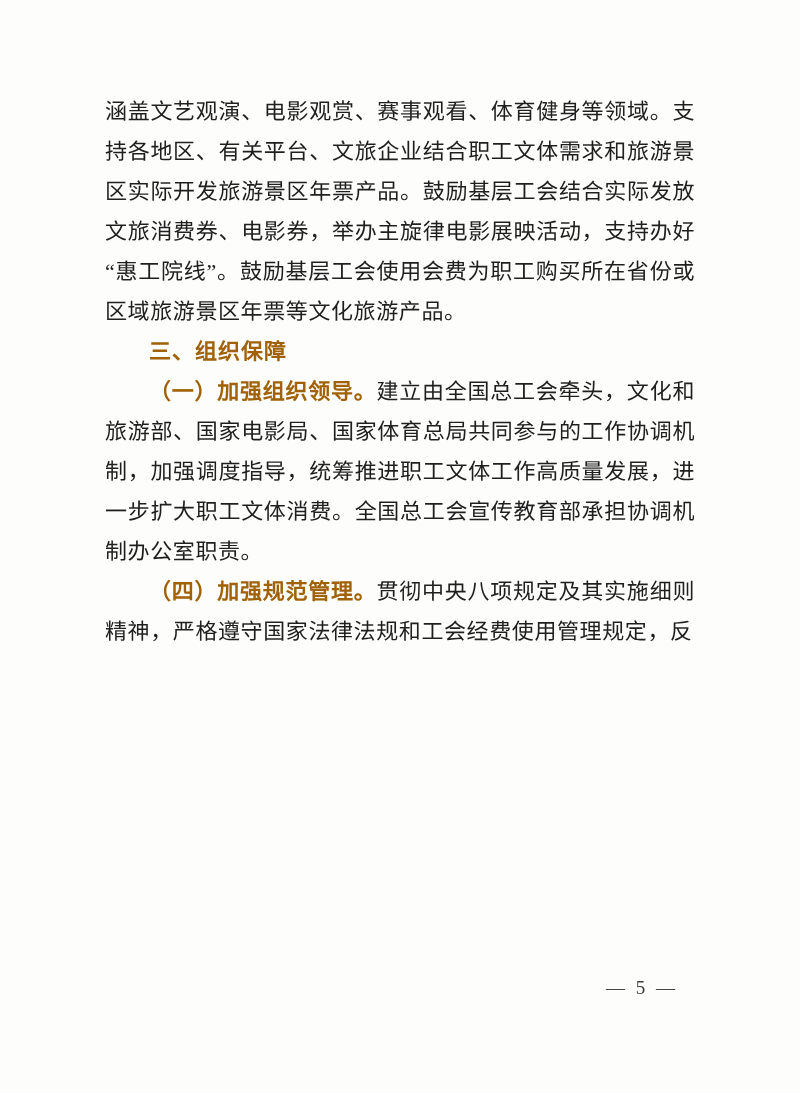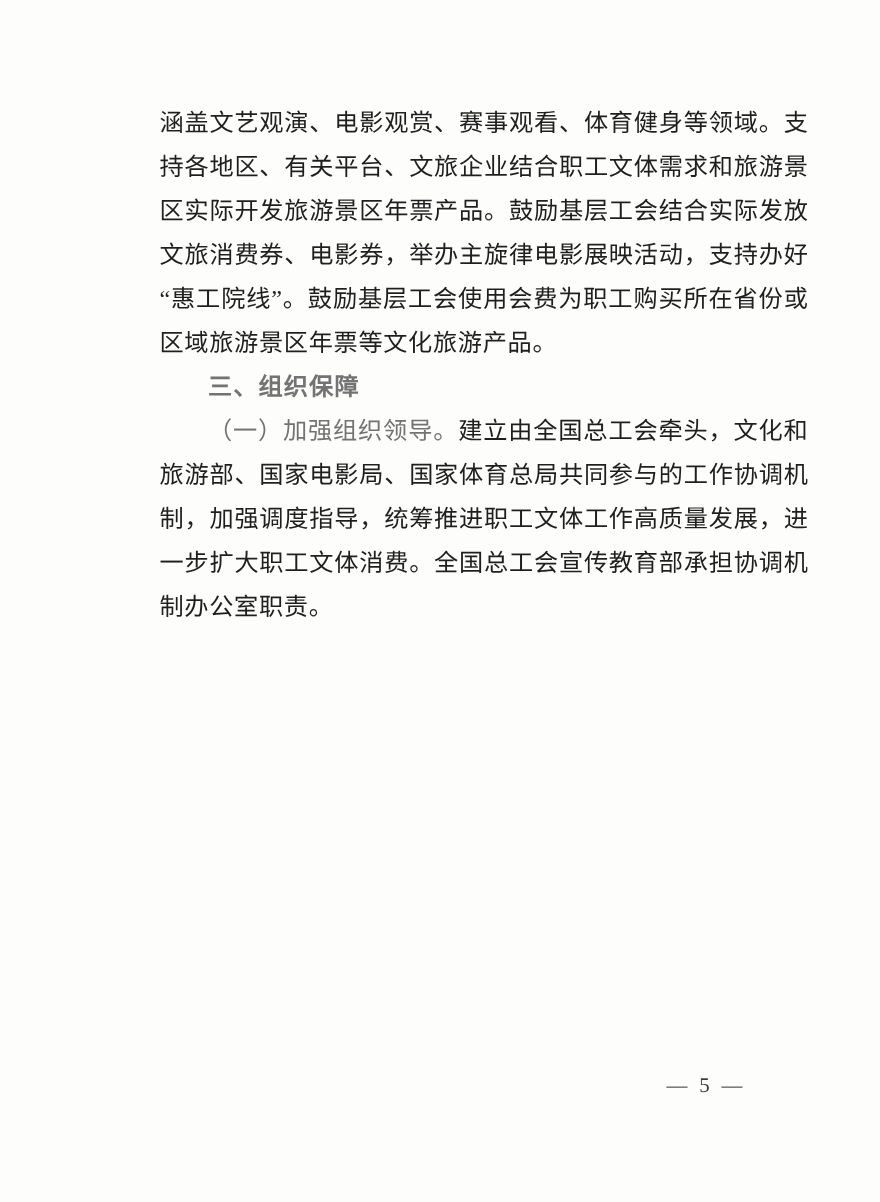--- a/index.html
+++ b/index.html
@@ -23,42 +23,41 @@
   .text-block {
     position: absolute;
     left: 105px;
     top: 92px;
     width: 590px;
     font-size: 22px;
     line-height: 40px;
     letter-spacing: 0.6px;
     text-align: justify;
     text-justify: inter-character;
-    margin-left: 40px;
   }
   .para {
     margin: 0;
     text-indent: 2em;
   }
   .para.no-indent {
     text-indent: 0;
   }
   .section-heading {
     margin: 0;
     font-size: 22px;
     line-height: 40px;
     text-indent: 2em;
     font-weight: 700;
     letter-spacing: 1px;
     font-family: "Liberation Sans", "DejaVu Sans", sans-serif;
-    color: #737373;
+    color: #a16207;
   }
   .clause-lead {
-    font-weight: 400;
-    color: #737373;
+    font-weight: 700;
+    color: #a16207;
   }
   .page-number {
     position: absolute;
     top: 976px;
     right: 122px;
     font-size: 19px;
     line-height: 24px;
     letter-spacing: 3px;
     color: #3c3c3c;
     font-family: "Liberation Serif", "DejaVu Serif", serif;
@@ -77,18 +76,21 @@
     </p>
 
     <h2 class="section-heading">三、组织保障</h2>
 
     <p class="para">
       <strong class="clause-lead">（一）加强组织领导。</strong><span>建立由全国总工会牵头，文化和旅游部、国家电影局、国家体育总局共同参与的工作协调机制，加强调度指导，统筹推进职工文体工作高质量发展，进一步扩大职工文体消费。全国总工会宣传教育部承担协调机制办公室职责。</span>
     </p>
 
 
 
+    <p class="para">
+      <strong class="clause-lead">（四）加强规范管理。</strong><span>贯彻中央八项规定及其实施细则精神，严格遵守国家法律法规和工会经费使用管理规定，反</span>
+    </p>
 
   </main>
 
   <span class="page-number">— 5 —</span>
 
 </div>
 
 </body></html>

